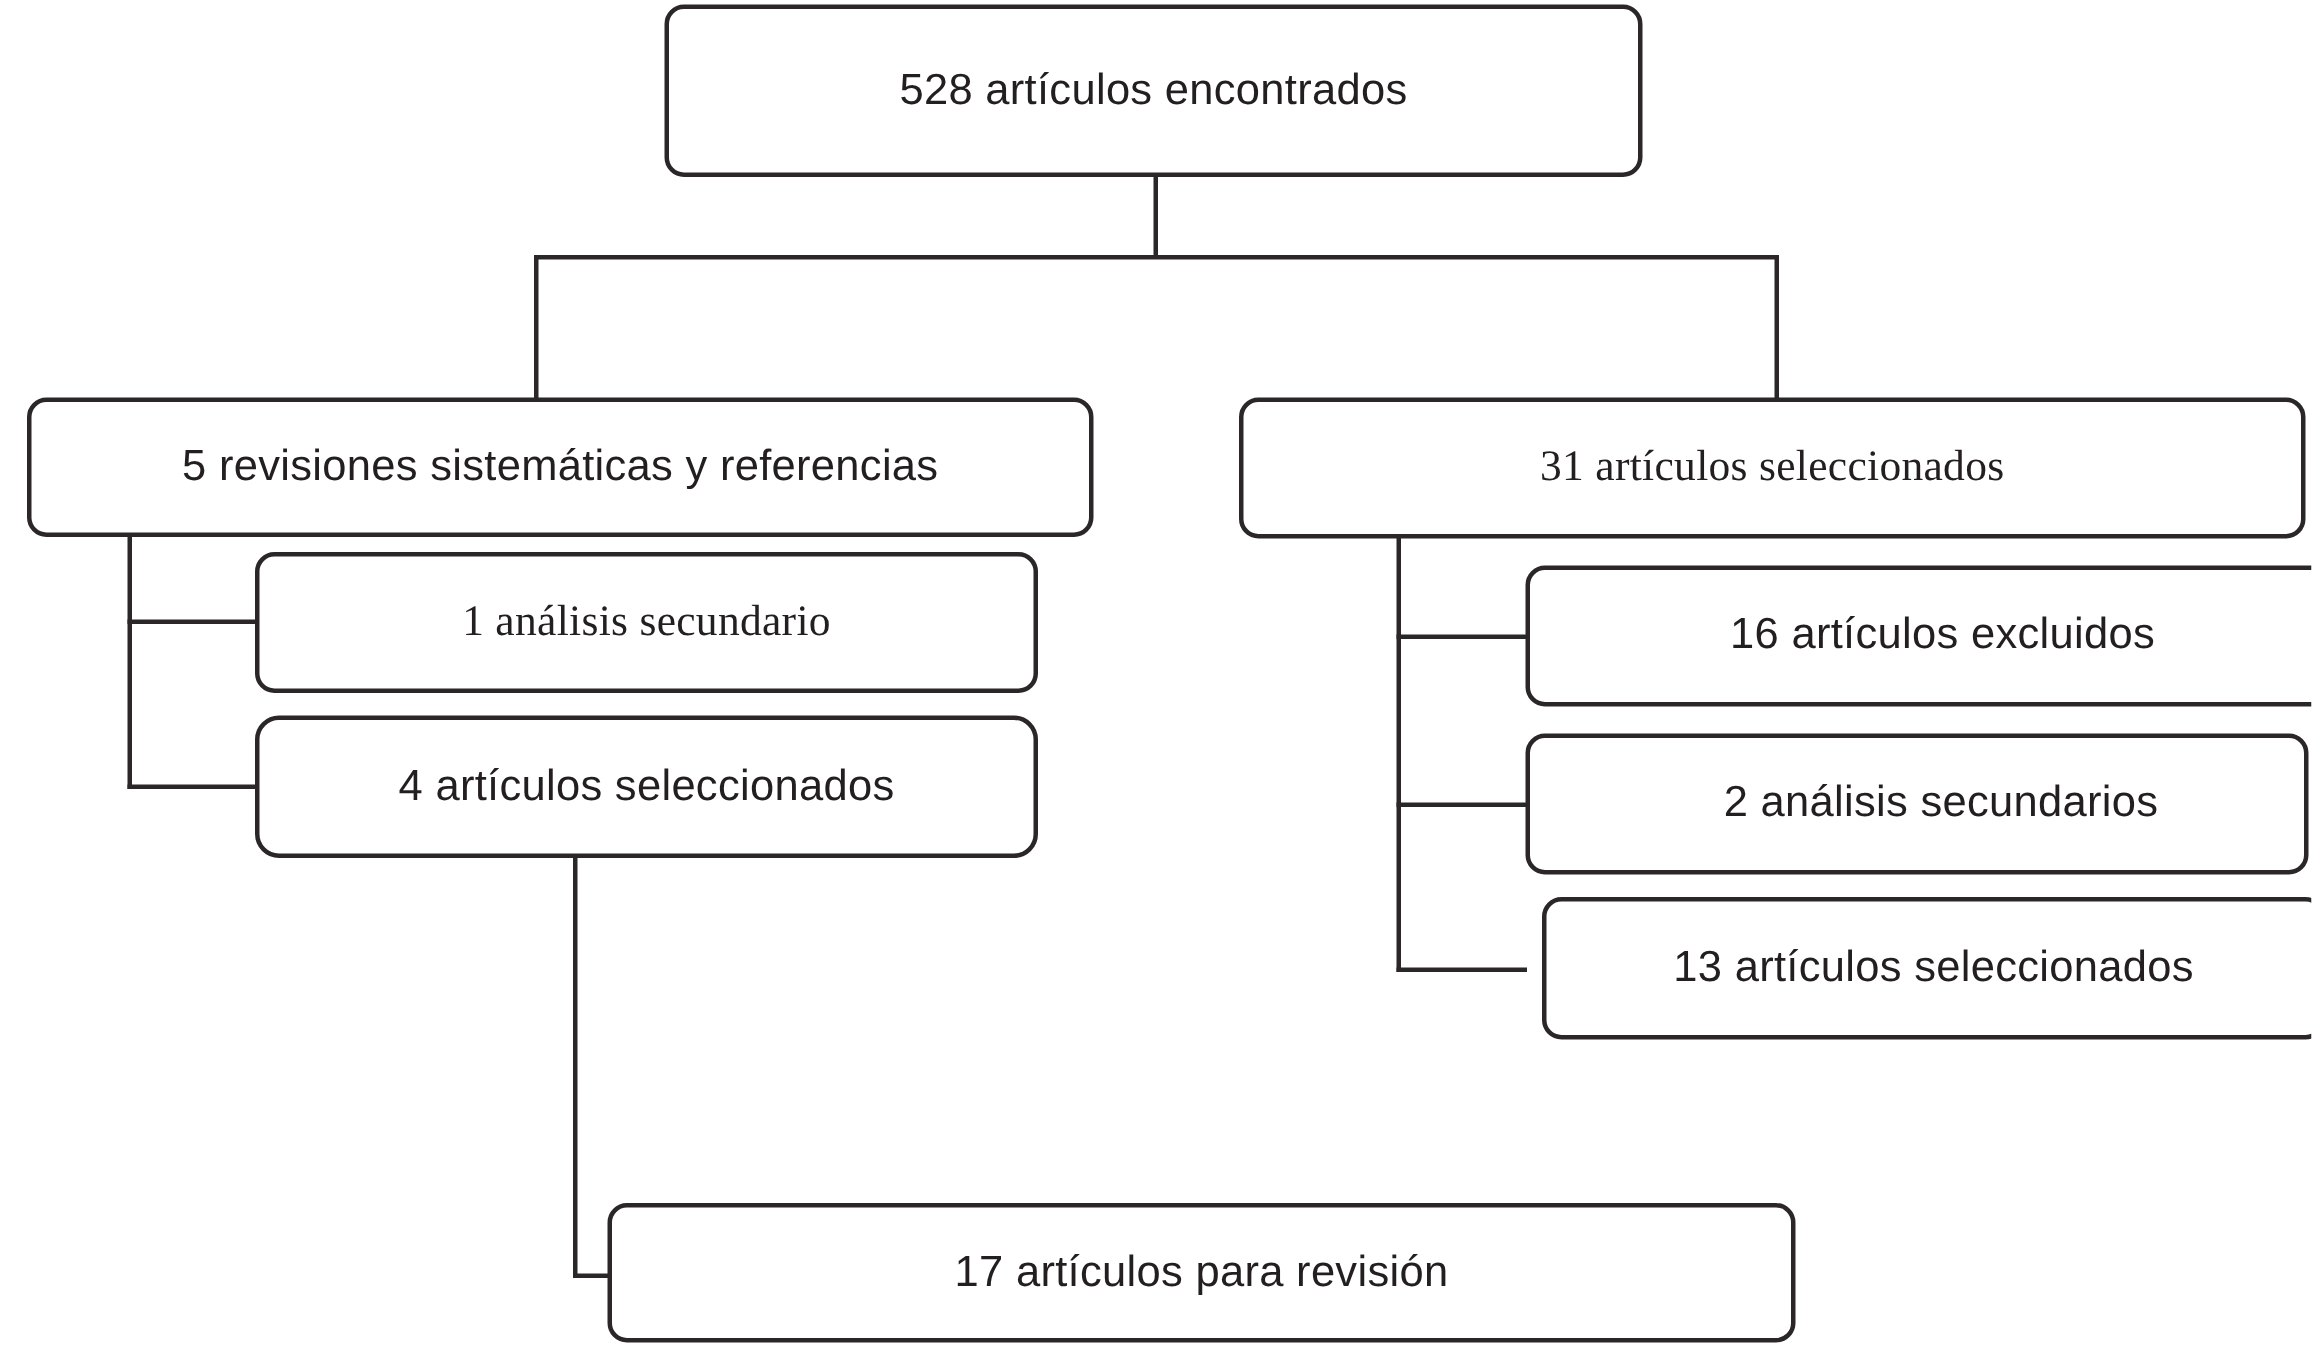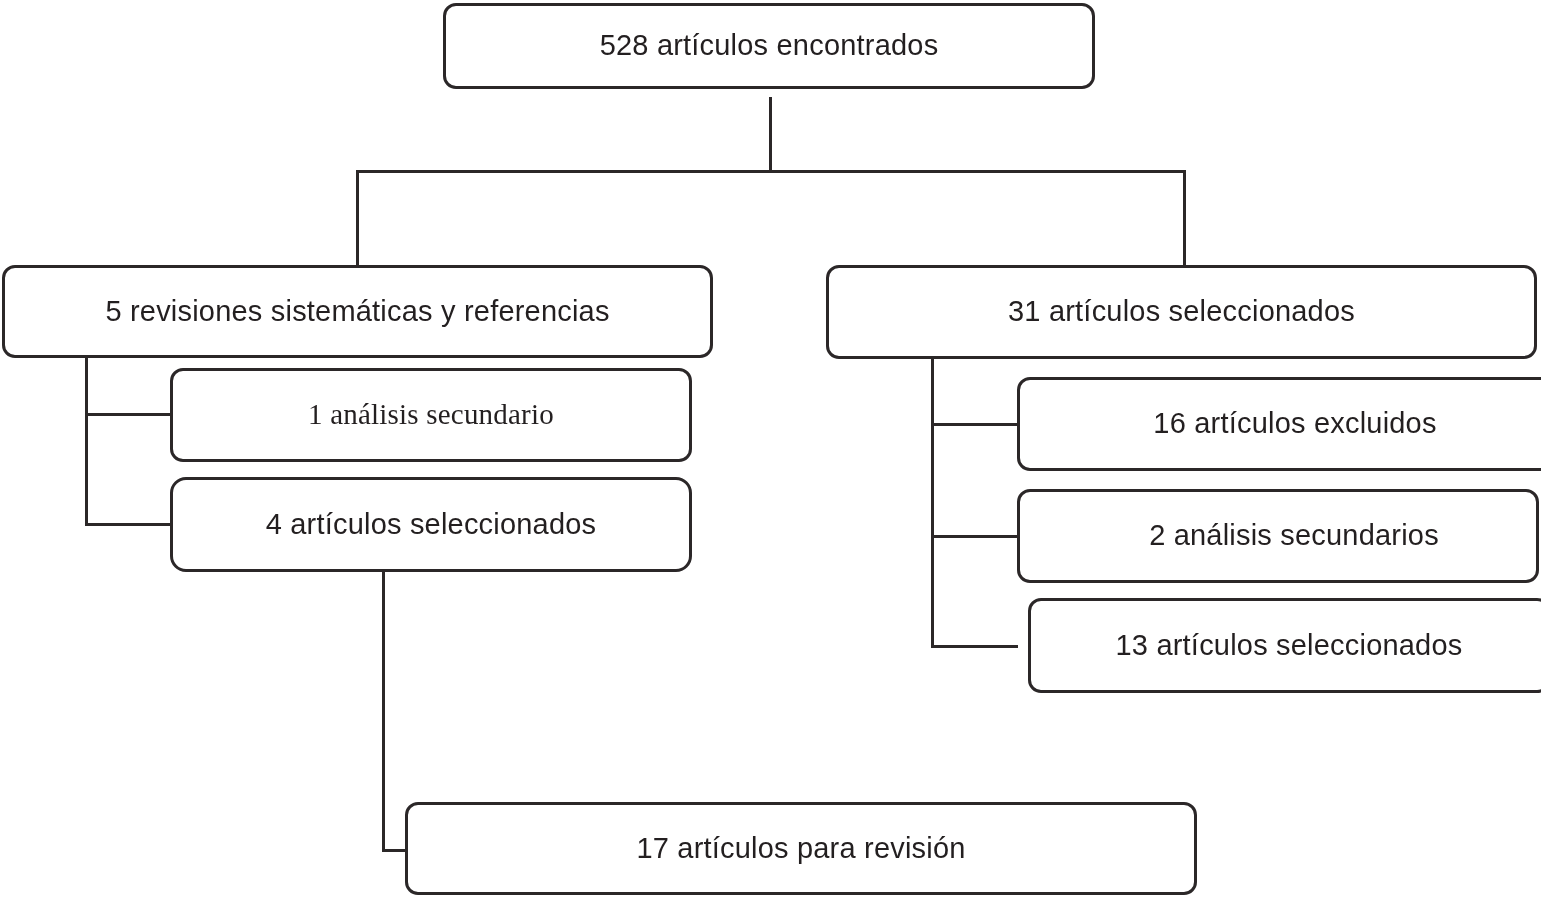--- a/index.html
+++ b/index.html
@@ -31,23 +31,23 @@
     letter-spacing: 0.2px;
     z-index: 2;
   }
   .line {
     position: absolute;
     background: #2b2728;
     z-index: 1;
   }
 
   
-  #node-root          { left: 443px;  top: 3px;   width: 652px; height: 86px; }
-  #node-left-parent   { left: 2px;    top: 265px; width: 711px; height: 93px; }
-  #node-right-parent  { left: 826px;  top: 265px; width: 711px; height: 94px; }
+  #node-root          { left: 443px;  top: 3px;   width: 652px; height: 115px; }
+  #node-left-parent   { left: 18px;    top: 265px; width: 711px; height: 93px; }
+  #node-right-parent  { left: 826px;  top: 265px; width: 711px; height: 94px; font-family: Liberation Serif, serif; }
   #node-left-child-1  { left: 170px;  top: 368px; width: 522px; height: 94px; font-family: Liberation Serif, serif; }
   #node-left-child-2  { left: 170px;  top: 477px; width: 522px; height: 95px; border-radius: 16px; }
   #node-right-child-1 { left: 1017px; top: 377px; width: 556px; height: 94px; }
   #node-right-child-2 { left: 1017px; top: 489px; width: 522px; height: 94px; padding-left: 32px; }
   #node-right-child-3 { left: 1028px; top: 598px; width: 522px; height: 95px; }
   #node-final         { left: 405px;  top: 802px; width: 792px; height: 93px; }
 
   
   #line-root-drop     { left: 769px;  top: 97px;  width: 3px;   height: 75px; }
   #line-branch-rail   { left: 356px;  top: 170px; width: 830px; height: 3px; }

